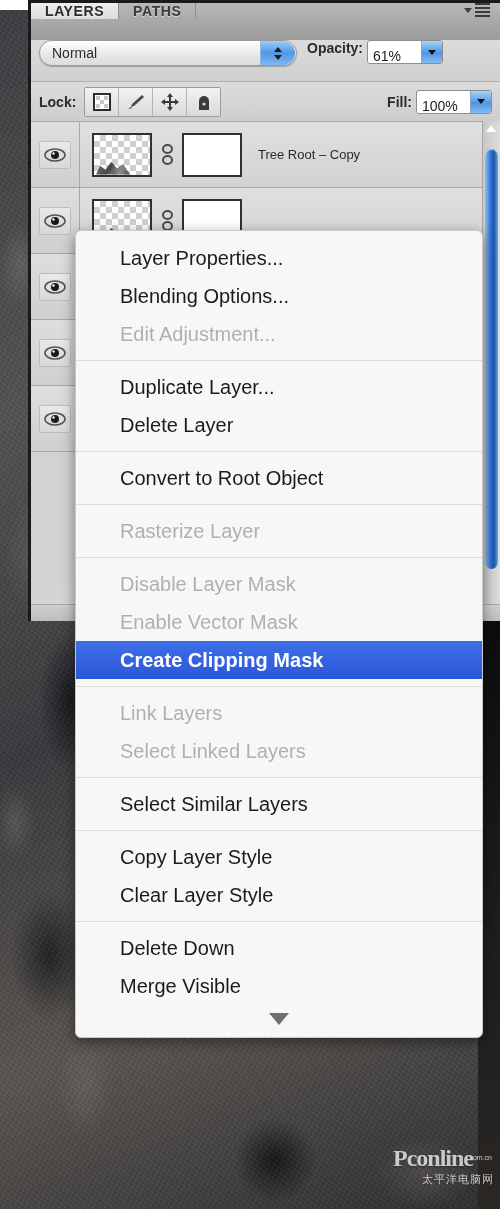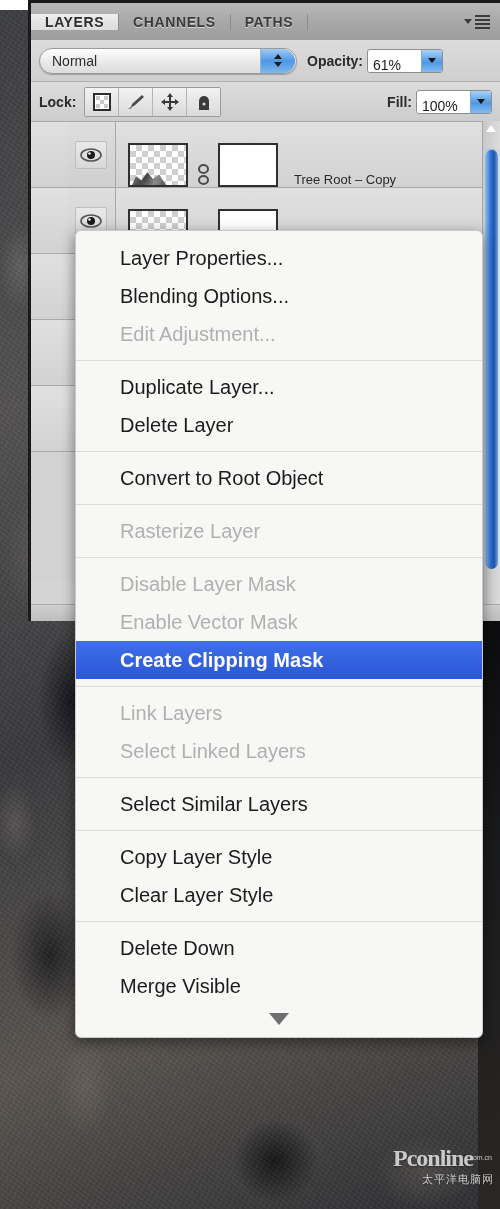--- a/index.html
+++ b/index.html
@@ -65,21 +65,21 @@
     border-top: 3px solid #1a1a1a;
     box-sizing: border-box;
   }
 
   
   .tabbar {
     position: relative;
     height: 37px;
     background: linear-gradient(180deg, #b9b9b9 0%, #a8a8a8 50%, #9d9d9d 100%);
     display: flex;
-    align-items: center;
+    align-items: flex-start;
   }
   .tab {
     display: flex;
     align-items: center;
     justify-content: center;
     padding: 0 14px;
     font-size: 14px;
     font-weight: bold;
     letter-spacing: .6px;
     color: #3a3a3a;
@@ -105,21 +105,21 @@
   }
   .pm-lines { display: flex; flex-direction: column; gap: 2px; }
   .pm-lines i { display: block; width: 15px; height: 2px; background: #3b3b3b; }
 
   
   .blendrow {
     height: 42px;
     background: linear-gradient(180deg, #dcdcdc, #cfcfcf);
     border-bottom: 1px solid #b0b0b0;
     display: flex;
-    align-items: center;
+    align-items: flex-start;
     padding: 0 8px;
     box-sizing: border-box;
   }
   .blend-select {
     position: relative;
     width: 258px;
     height: 26px;
     border-radius: 13px;
     background: linear-gradient(180deg, #ffffff, #e7e7e7 60%, #dcdcdc);
     border: 1px solid #9a9a9a;
@@ -213,23 +213,22 @@
   .lock-fill-spacer { flex: 1; }
   .fill-label { font-size: 14px; font-weight: bold; color: #2b2b2b; }
 
   
   .layers-list { position: relative; background: #d2d2d2; height: 460px; }
   .layer-row {
     position: relative;
     height: 65px;
     border-bottom: 1px solid #a8a8a8;
     display: flex;
-    align-items: flex-end;
+    align-items: center;
     background: linear-gradient(180deg, #e0e0e0, #d2d2d2);
-    padding-left: 36px;
   }
   .eye-cell {
     width: 48px; height: 100%;
     display: flex; align-items: center; justify-content: center;
     border-right: 1px solid #a8a8a8;
     background: linear-gradient(180deg, #dedede, #cfcfcf);
   }
   .eye-box {
     width: 30px; height: 26px;
     border: 1px solid #bdbdbd;
@@ -400,23 +399,20 @@
 <div id="photo-bg"></div>
 <div id="photo-noise"></div>
 <div id="photo-topband"></div>
 <div id="photo-dark-right"></div>
 
 <div id="layers-panel">
 
   <div class="tabbar">
     <div class="tab active">
       <span>LAYERS</span>
-    </div>
-    <div class="tab">
-      <span>CHANNELS</span>
     </div>
     <div class="tab">
       <span>PATHS</span>
     </div>
     <div class="tab tab-spacer"></div>
     <div class="panel-menu-btn">
       <span class="pm-tri"></span>
       <span class="pm-lines">
           <i></i>
           <i></i>

